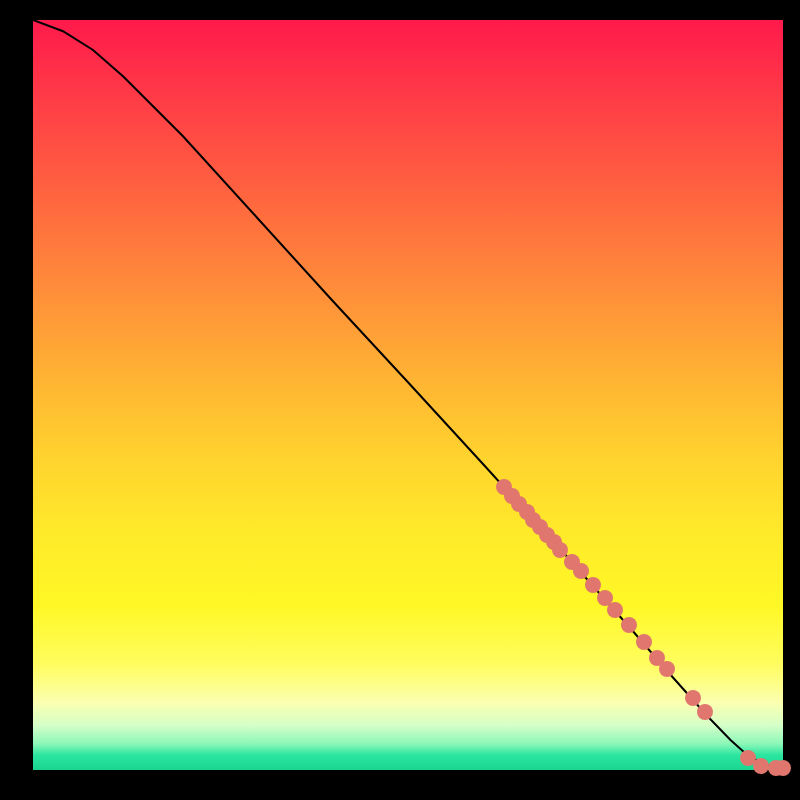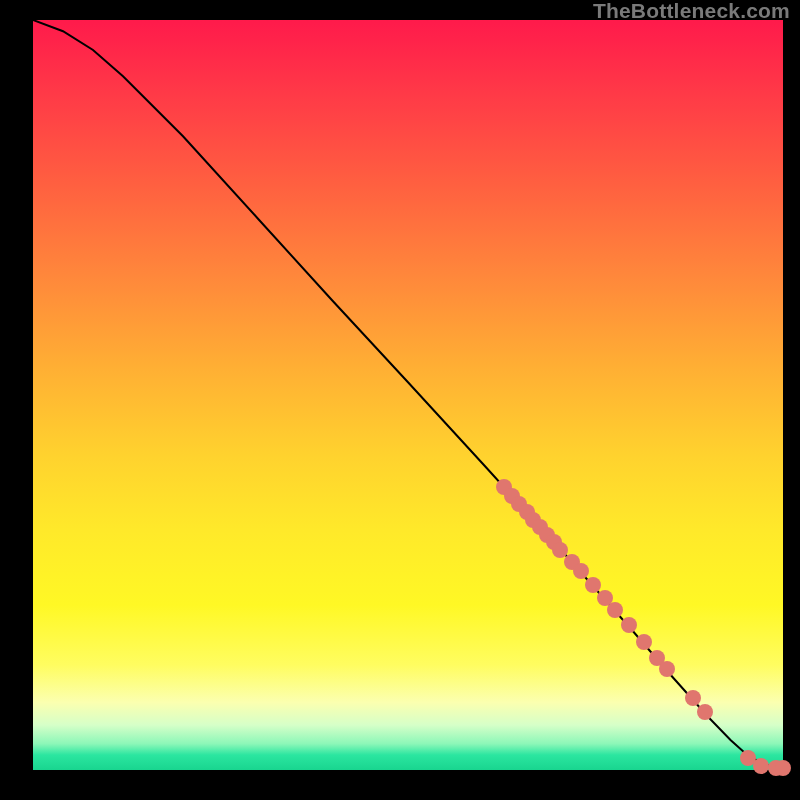--- a/index.html
+++ b/index.html
@@ -38,21 +38,20 @@
     top: 0; right: 10px;
     font: 700 21px/1 Arial, Helvetica, sans-serif;
     color: #7a7a7a;
     letter-spacing: 0.2px;
   }
 </style>
 </head>
 <body>
 <div class="stage">
 
-  <div class="attrib">TheBottleneck.com</div>
 
   <div class="plot">
     <svg class="curve" viewBox="0 0 750 750" preserveAspectRatio="none">
       <path id="curve-path" d="M0.00 0.00 L30.00 11.25 L60.00 30.00 L90.00 56.25 L150.00 116.25 L225.00 198.75 L300.00 281.25 L375.00 362.25 L450.00 444.00 L525.00 526.50 L600.00 611.25 L637.50 654.75 L675.00 696.75 L697.50 720.00 L712.50 733.50 L727.50 742.50 L742.50 747.75 L750.00 747.75" fill="none" stroke="#000" stroke-width="2"></path>
     </svg>
     <div id="dots">
         <div class="dot" style="left: 471px; top: 467.25px;"></div>
         <div class="dot" style="left: 478.5px; top: 475.5px;"></div>
         <div class="dot" style="left: 486px; top: 483.75px;"></div>
         <div class="dot" style="left: 493.5px; top: 492px;"></div>

